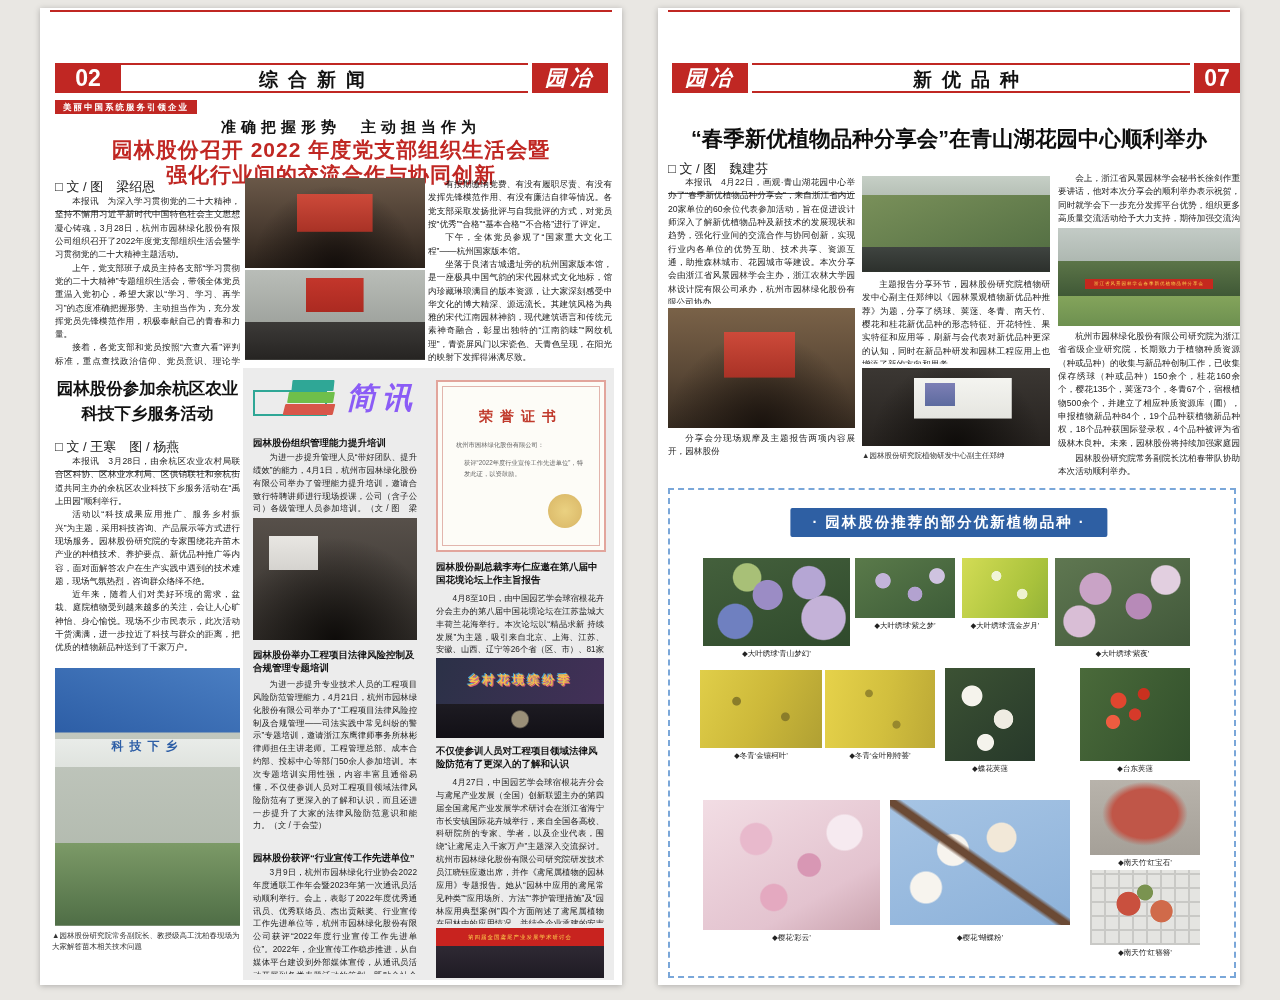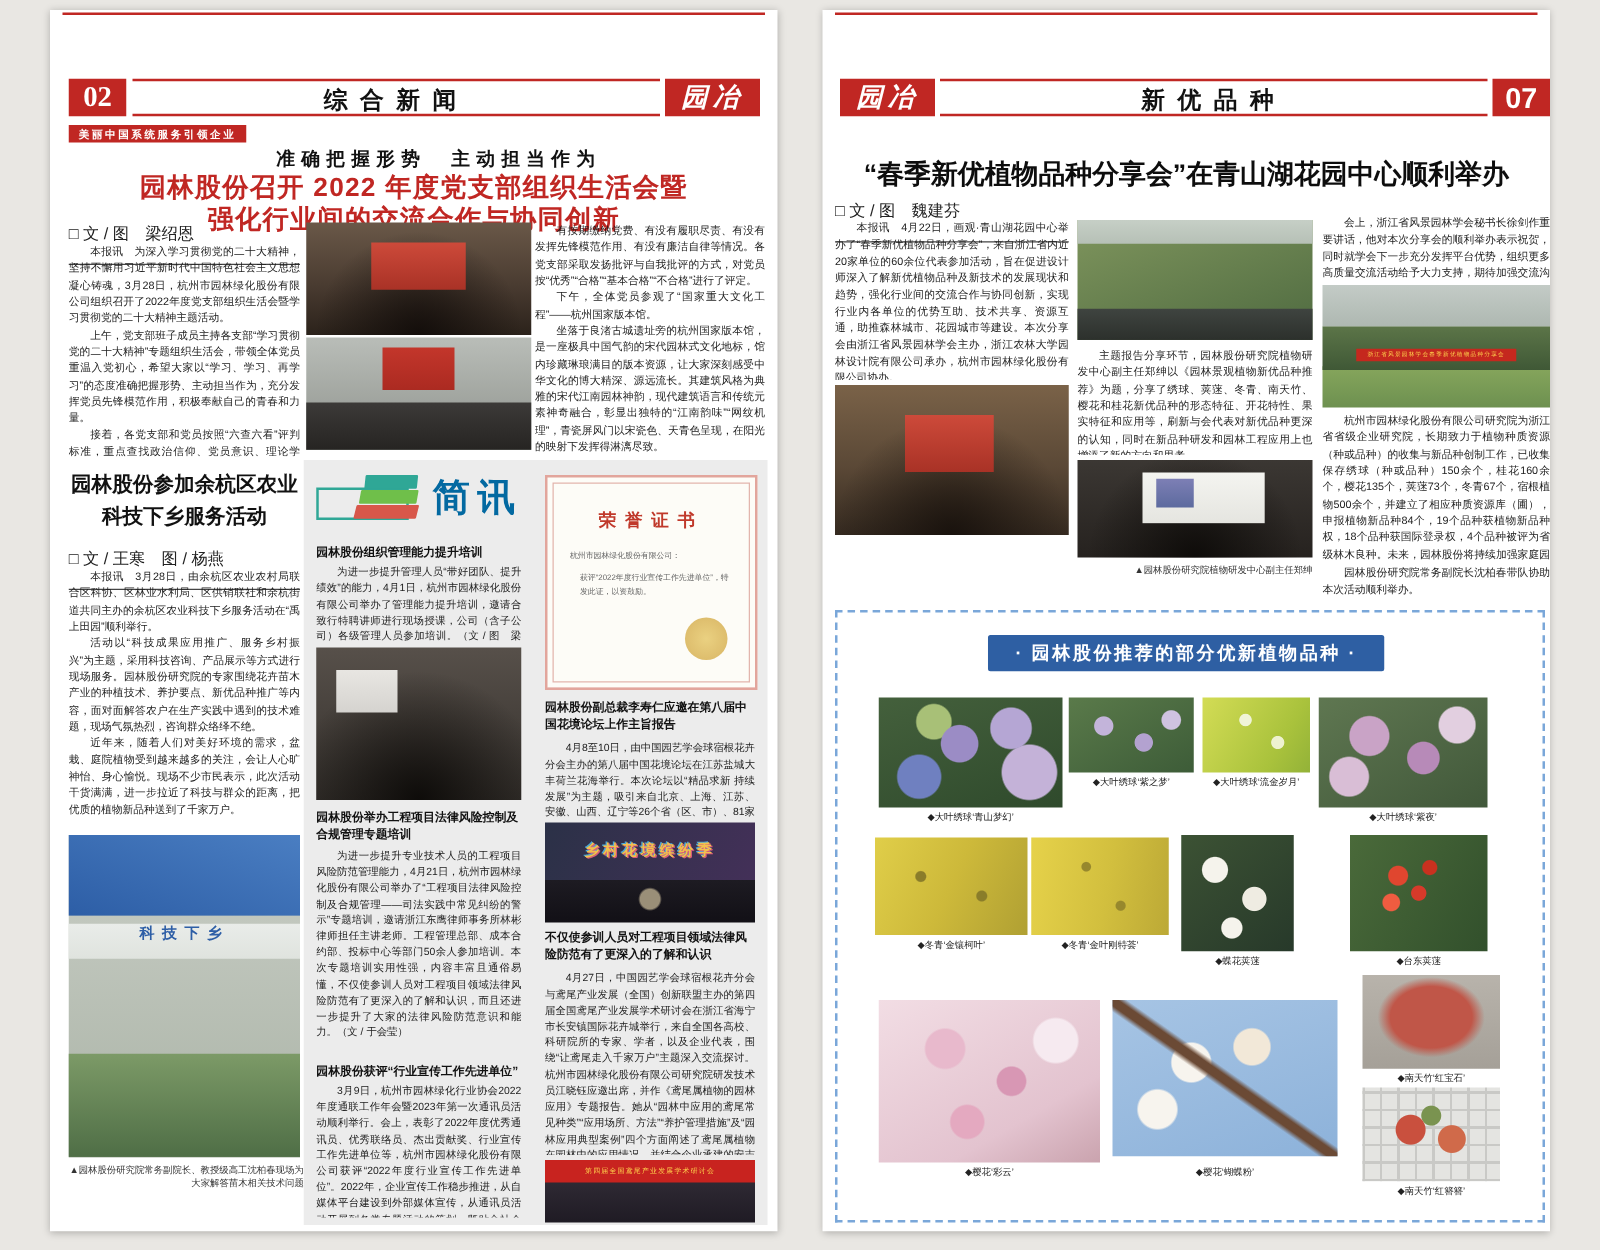--- a/index.html
+++ b/index.html
@@ -21,44 +21,44 @@
     text-align:center;letter-spacing:10px;color:#111;}
   .slogan{color:#fff;font-size:8.5px;font-weight:bold;letter-spacing:2px;line-height:14px;padding:0 8px;}
   .kicker{font-size:15px;font-weight:bold;letter-spacing:5px;text-align:center;color:#111;}
   .headline-red{font-size:21px;font-weight:bold;color:#c02723;text-align:center;letter-spacing:1px;}
   .headline-black{font-size:21.5px;font-weight:bold;color:#0d0d0d;text-align:center;}
   .byline{font-size:13px;color:#222;border-bottom:1.5px solid #444;padding-bottom:15px;}
   .bodytxt{font-size:8.6px;line-height:1.55;text-align:justify;color:#1c1c1c;overflow:hidden;}
   .bodytxt p{margin:0;text-indent:2em;}
   .art-h{font-weight:bold;text-align:center;color:#111;}
   .brief-h{font-size:9.5px;font-weight:bold;color:#111;line-height:1.4;}
-  .caption{font-size:7.5px;color:#333;text-align:right;line-height:1.5;}
+  .caption{font-size:7.5px;color:#333;text-align:left;line-height:1.5;}
   .ph{position:absolute;overflow:hidden;background-repeat:no-repeat;}
   .graypanel{background:#ececec;}
   .dashedbox{border:2px dashed #7aa7d9;background:#fff;}
   .bluebar{background:#2e5fa3;color:#fff;font-size:14.5px;font-weight:bold;
     padding:5px 22px;letter-spacing:2px;border-radius:2px;white-space:nowrap;}
   .plant-cap{font-size:7.5px;color:#222;text-align:center;}
-  .jx-text{font-size:30px;font-weight:bold;color:#0369a1;letter-spacing:6px;
-    font-family:"Liberation Serif","DejaVu Serif",serif;}
+  .jx-text{font-size:30px;font-weight:bold;color:#8b5cf6;letter-spacing:6px;
+    font-family:"Liberation Serif","DejaVu Serif",serif;font-style:italic;}
   .book{position:absolute;border-radius:1px;}
   .cert{background:#fdfcf7;border:2px solid #e2a59c;box-shadow:inset 0 0 0 4px #fdfcf7,inset 0 0 0 5px #e2b5ad;}
   .cert-title{color:#c0392b;font-weight:bold;font-size:14px;letter-spacing:7px;text-align:center;
     font-family:"Liberation Serif","DejaVu Serif",serif;}
   .cert-line{font-size:6.3px;color:#666;line-height:1.7;}
   .seal{border-radius:50%;background:radial-gradient(circle,#e8cc74,#d4ad54);opacity:.9;}
   .banner-txt{color:#ffd34d;font-size:5.5px;letter-spacing:1px;white-space:nowrap;overflow:hidden;text-align:center;}
 </style>
 </head>
 <body>
 
 <div class="page" style="left:40px;">
   <div class="abs redbg" style="left:10px;top:2px;width:562px;height:2px;"></div>
 
-  <div class="abs redbg hdr-num" style="left:15px;top:55px;width:46px;height:30px;font-family:Liberation Serif, serif;">02</div>
+  <div class="abs redbg hdr-num" style="left:15px;top:55px;width:66px;height:30px;">02</div>
   <div class="abs hdr-line" style="left:66px;top:55px;width:422px;"></div>
   <div class="abs hdr-title" style="left:66px;top:59px;width:422px;">综合新闻</div>
   <div class="abs hdr-line" style="left:66px;top:83px;width:422px;"></div>
   <div class="abs redbg hdr-masthead" style="left:492px;top:55px;width:76px;height:30px;">园冶</div>
   <div class="abs redbg slogan" style="left:15px;top:92px;height:14px;">美丽中国系统服务引领企业</div>
 
   <div class="abs kicker" style="left:0;top:110px;width:582px;padding-left:20px;">准确把握形势　主动担当作为</div>
   <div class="abs headline-red" style="left:0;top:128px;width:582px;">园林股份召开 2022 年度党支部组织生活会暨</div>
   <div class="abs headline-red" style="left:0;top:153px;width:582px;">强化行业间的交流合作与协同创新</div>
 
@@ -186,20 +186,23 @@
   <div class="abs bodytxt" style="left:10px;top:168px;width:187px;height:128px;">
     <p>本报讯　4月22日，画观·青山湖花园中心举办了“春季新优植物品种分享会”，来自浙江省内近20家单位的60余位代表参加活动，旨在促进设计师深入了解新优植物品种及新技术的发展现状和趋势，强化行业间的交流合作与协同创新，实现行业内各单位的优势互助、技术共享、资源互通，助推森林城市、花园城市等建设。本次分享会由浙江省风景园林学会主办，浙江农林大学园林设计院有限公司承办，杭州市园林绿化股份有限公司协办。</p>
   </div>
   <div class="ph" style="left:10px;top:300px;width:187px;height:120px;
       background-image:
         linear-gradient(#cd4a3a,#a93226),
         radial-gradient(circle at 50% 100%,rgba(20,14,10,.85),rgba(20,14,10,0) 62%),
         linear-gradient(180deg,#7a6248 0%,#5a4836 55%,#352a20 100%);
       background-size:38% 38%,100% 100%,100% 100%;
       background-position:48% 32%,0 0,0 0;"></div>
+  <div class="abs bodytxt" style="left:10px;top:424px;width:187px;height:36px;">
+    <p>分享会分现场观摩及主题报告两项内容展开，园林股份</p>
+  </div>
 
   <div class="ph" style="left:204px;top:168px;width:188px;height:96px;
       background-image:
         linear-gradient(#c6cfc6,#b6c0b6),
         linear-gradient(#3f4440,#2c302c),
         linear-gradient(160deg,#7f955d,#4e6a40);
       background-size:100% 20%,100% 26%,100% 100%;
       background-position:0 0,0 100%,0 0;"></div>
   <div class="abs bodytxt" style="left:204px;top:270px;width:188px;height:86px;">
     <p>主题报告分享环节，园林股份研究院植物研发中心副主任郑绅以《园林景观植物新优品种推荐》为题，分享了绣球、荚蒾、冬青、南天竹、樱花和桂花新优品种的形态特征、开花特性、果实特征和应用等，刷新与会代表对新优品种更深的认知，同时在新品种研发和园林工程应用上也增添了新的方向和思考。</p>

